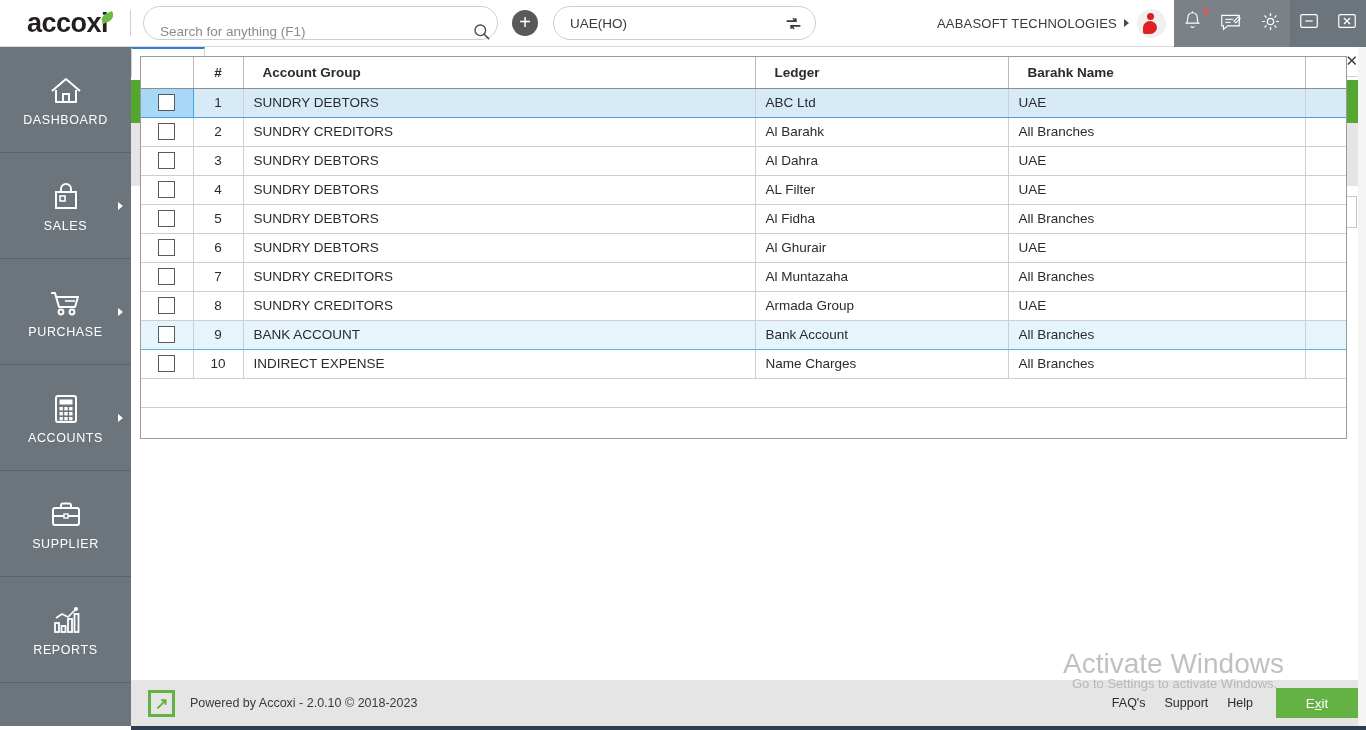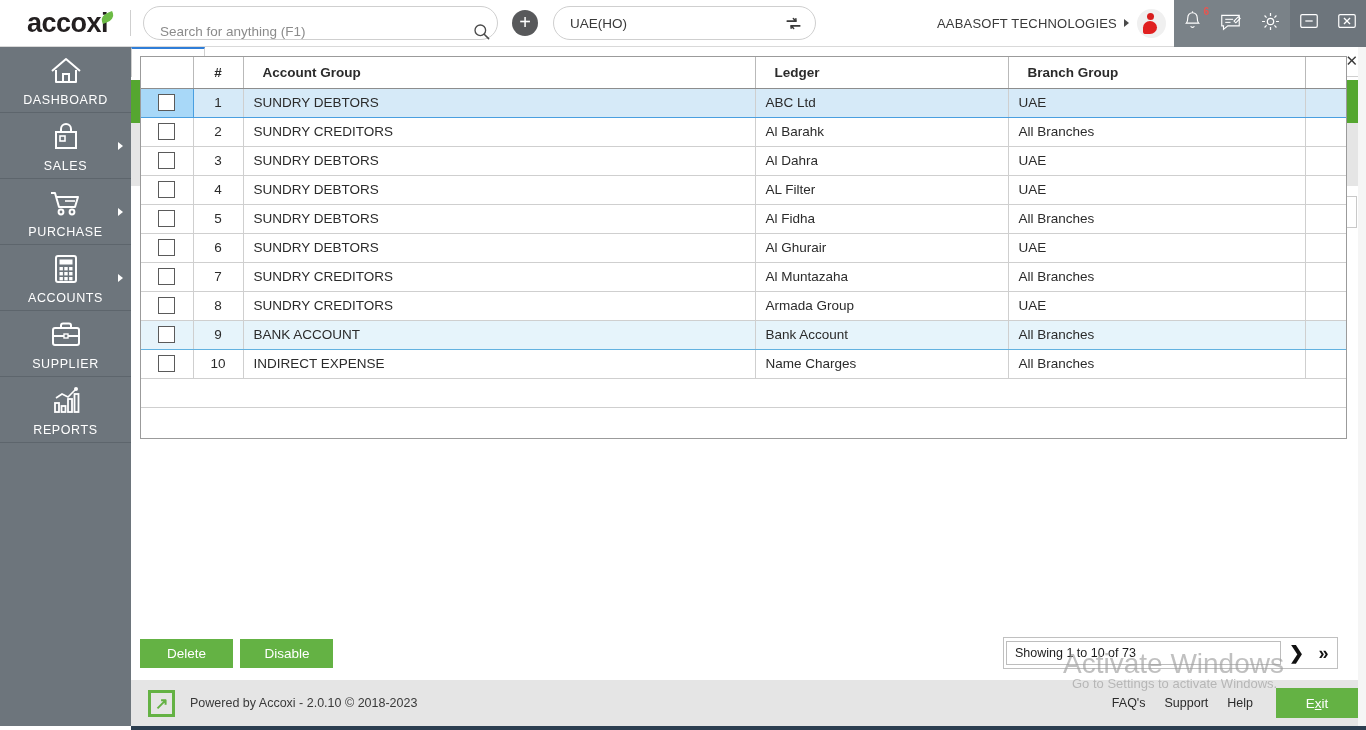--- a/index.html
+++ b/index.html
@@ -81,21 +81,21 @@
     position:absolute; top:-4px; right:-6px; font-size:10px; color:#e8554f;
     font-weight:bold;
   }
 
   
   .sidebar {
     position:absolute; left:0; top:47px; width:131px; height:683px;
     background:#6d757c;
   }
   .navitem {
-    height:66px; border-bottom:1px solid #5d656c; position:relative;
+    height:106px; border-bottom:1px solid #5d656c; position:relative;
     display:flex; flex-direction:column; align-items:center;
     justify-content:center; cursor:pointer;
   }
   .navitem .ico { height:36px; display:flex; align-items:center; }
   .navitem .lbl {
     color:#ffffff; font-size:12.5px; letter-spacing:0.6px; margin-top:4px;
   }
   .navitem .arr {
     position:absolute; right:8px; top:50%; margin-top:-4px;
     width:0; height:0; border-left:5px solid #ffffff;
@@ -534,21 +534,21 @@
   </div>
 
   <div class="tablewrap">
     <table class="grid">
       <thead>
         <tr>
           <th class="c-chk"></th>
           <th class="c-num">#</th>
           <th class="c-grp">Account Group</th>
           <th class="c-led">Ledger</th>
-          <th class="c-br">Branch Group</th>
+          <th class="c-br">Barahk Name</th>
           <th class="c-end"></th>
         </tr>
       </thead>
       <tbody>
         <tr class="selected">
           <td class="c-chk"><span class="cbx"></span></td>
           <td class="c-num">1</td>
           <td class="c-grp">SUNDRY DEBTORS</td>
           <td class="c-led">ABC Ltd</td>
           <td class="c-br">UAE</td>
@@ -626,30 +626,20 @@
           <td class="c-br">All Branches</td>
           <td class="c-end"></td>
         </tr>
         <tr class="filler">
           <td colspan="6" style="border-right:none;"></td>
         </tr>
       </tbody>
     </table>
   </div>
 
-  <div class="actionrow" style="top:639px; left:140px; width:1207px;">
-    <button class="gbtn btn-delete">Delete</button>
-    <button class="gbtn btn-disable">Disable</button>
-
-    <div class="pager">
-      <div class="pagerbox">Showing 1 to 10 of 73</div>
-      <div class="pgbtn">❯</div>
-      <div class="pgbtn">»</div>
-    </div>
-  </div>
 
   <div class="footer">
     <div class="flogo">
       <span class="arrow">↗</span>
     </div>
     <div class="fcopy">Powered by Accoxi - 2.0.10 © 2018-2023</div>
     <div class="flinks">
       <span>FAQ's</span>
       <span>Support</span>
       <span>Help</span>

